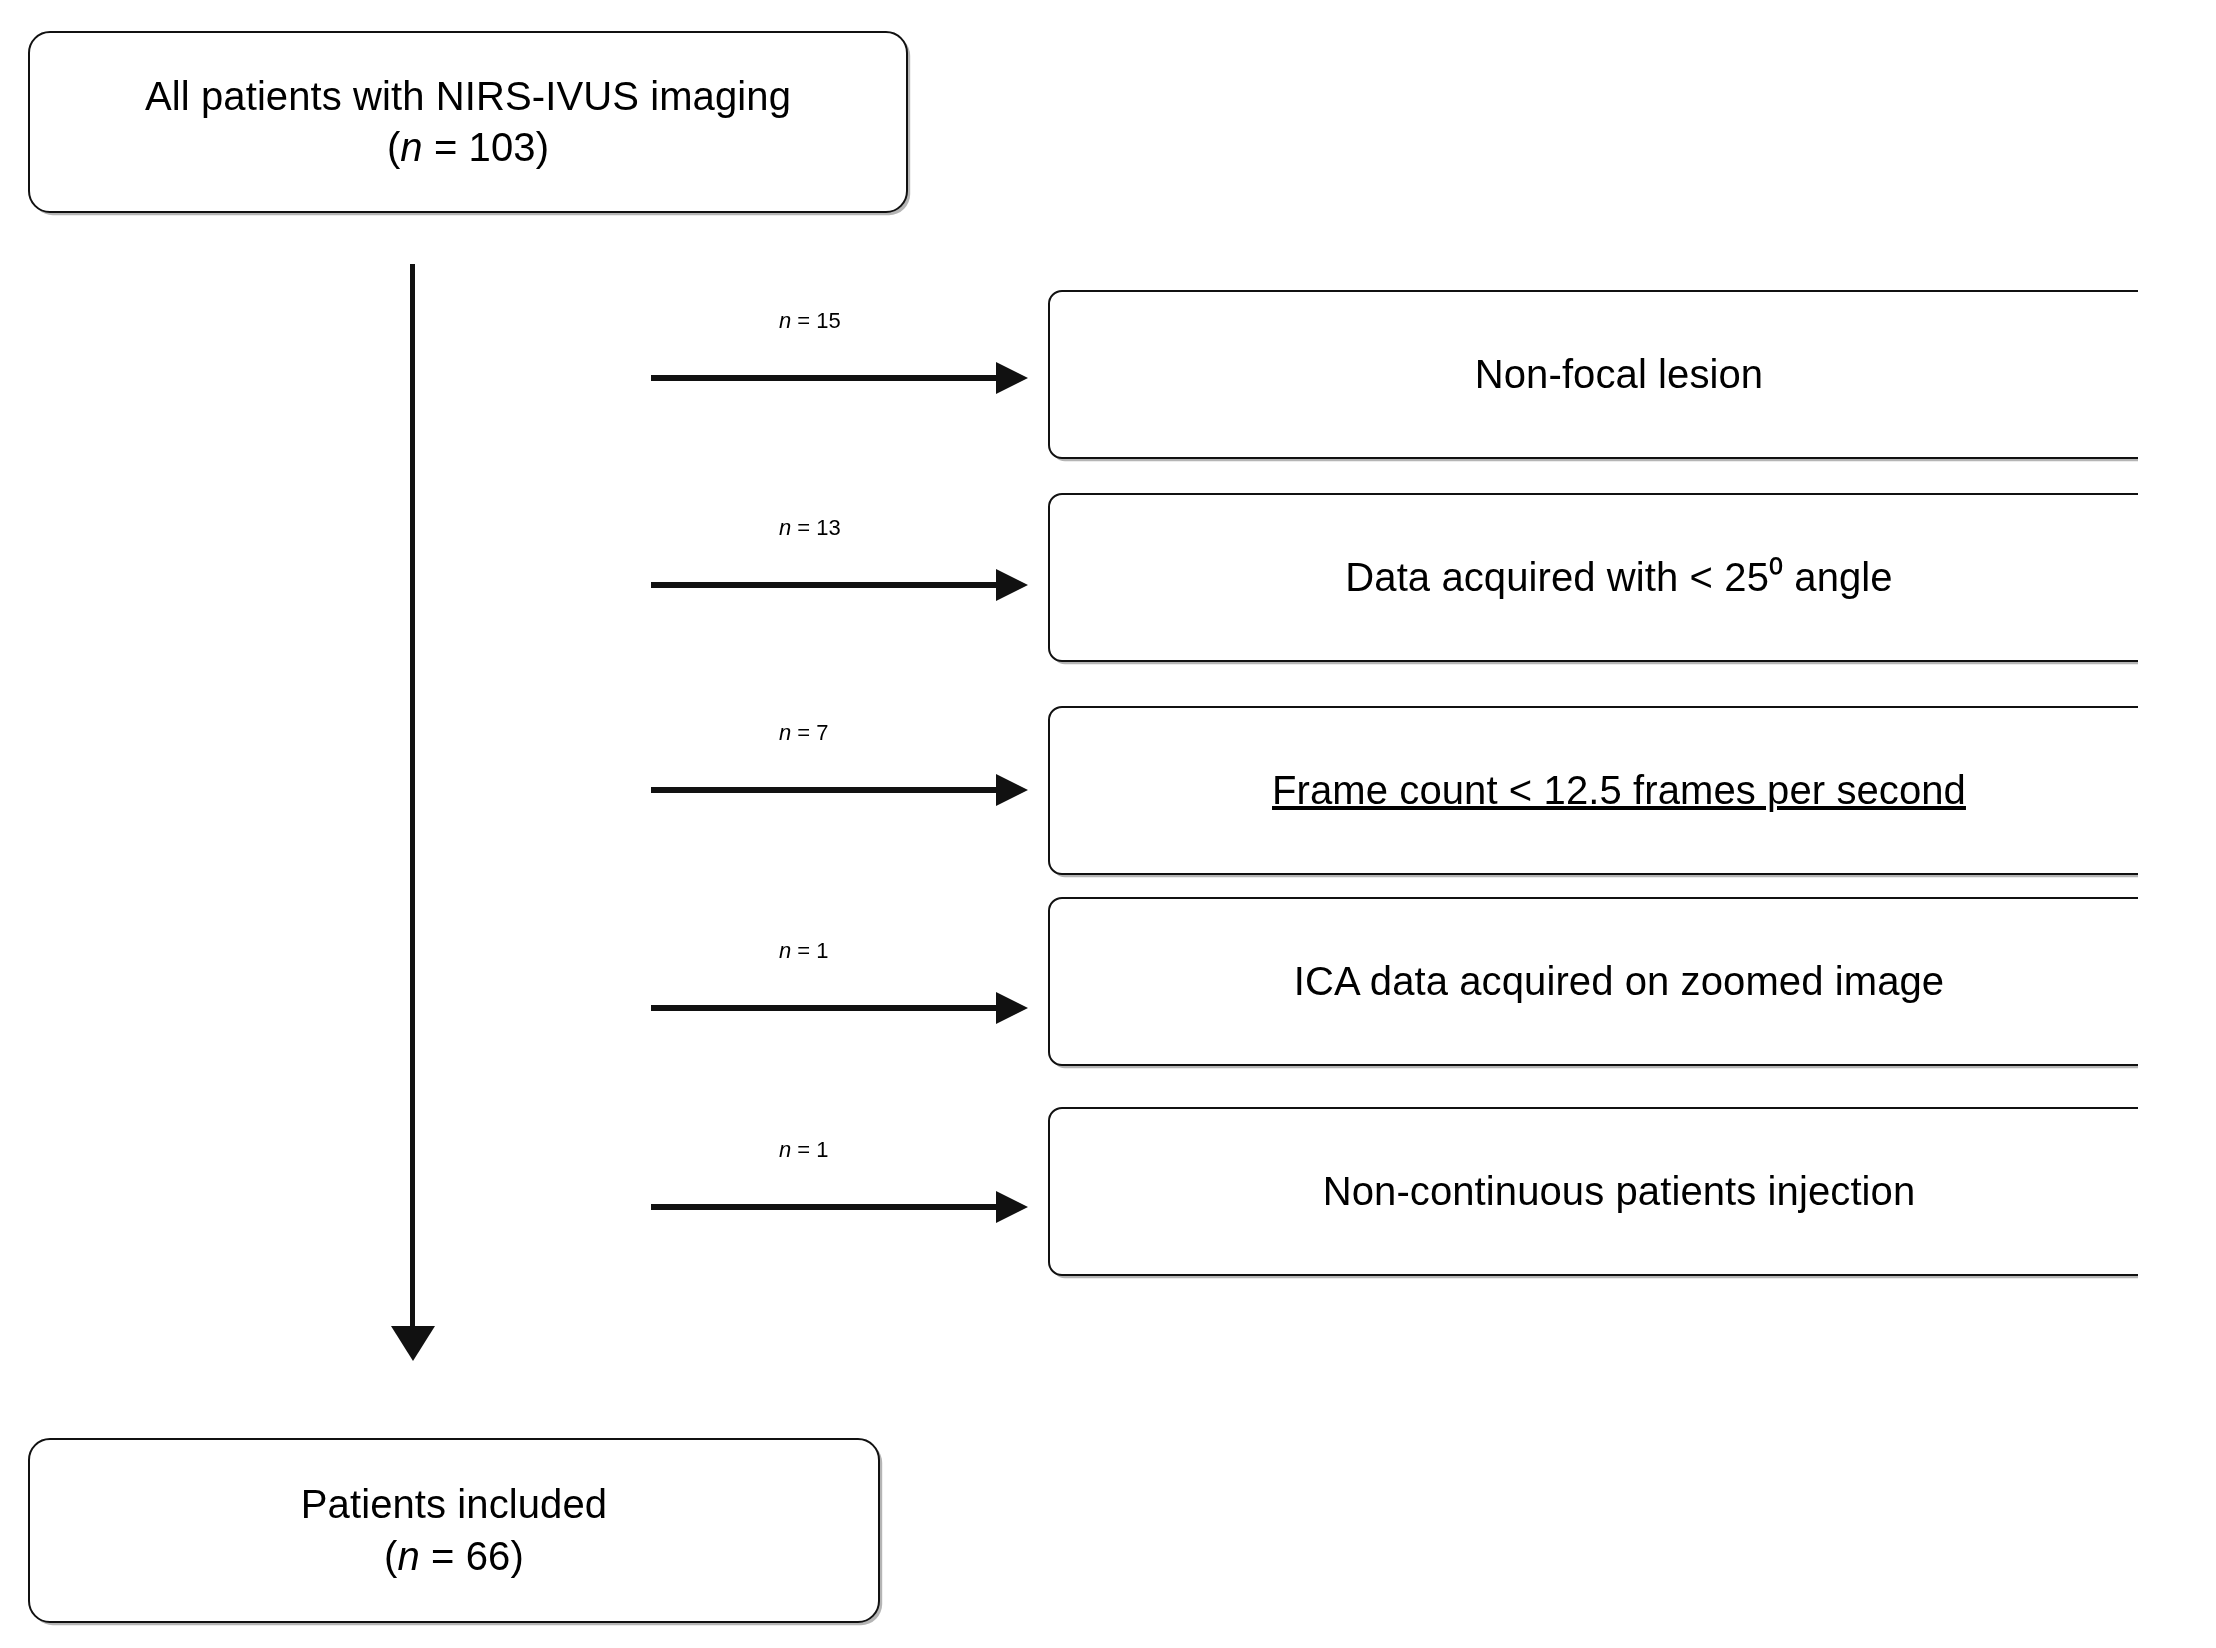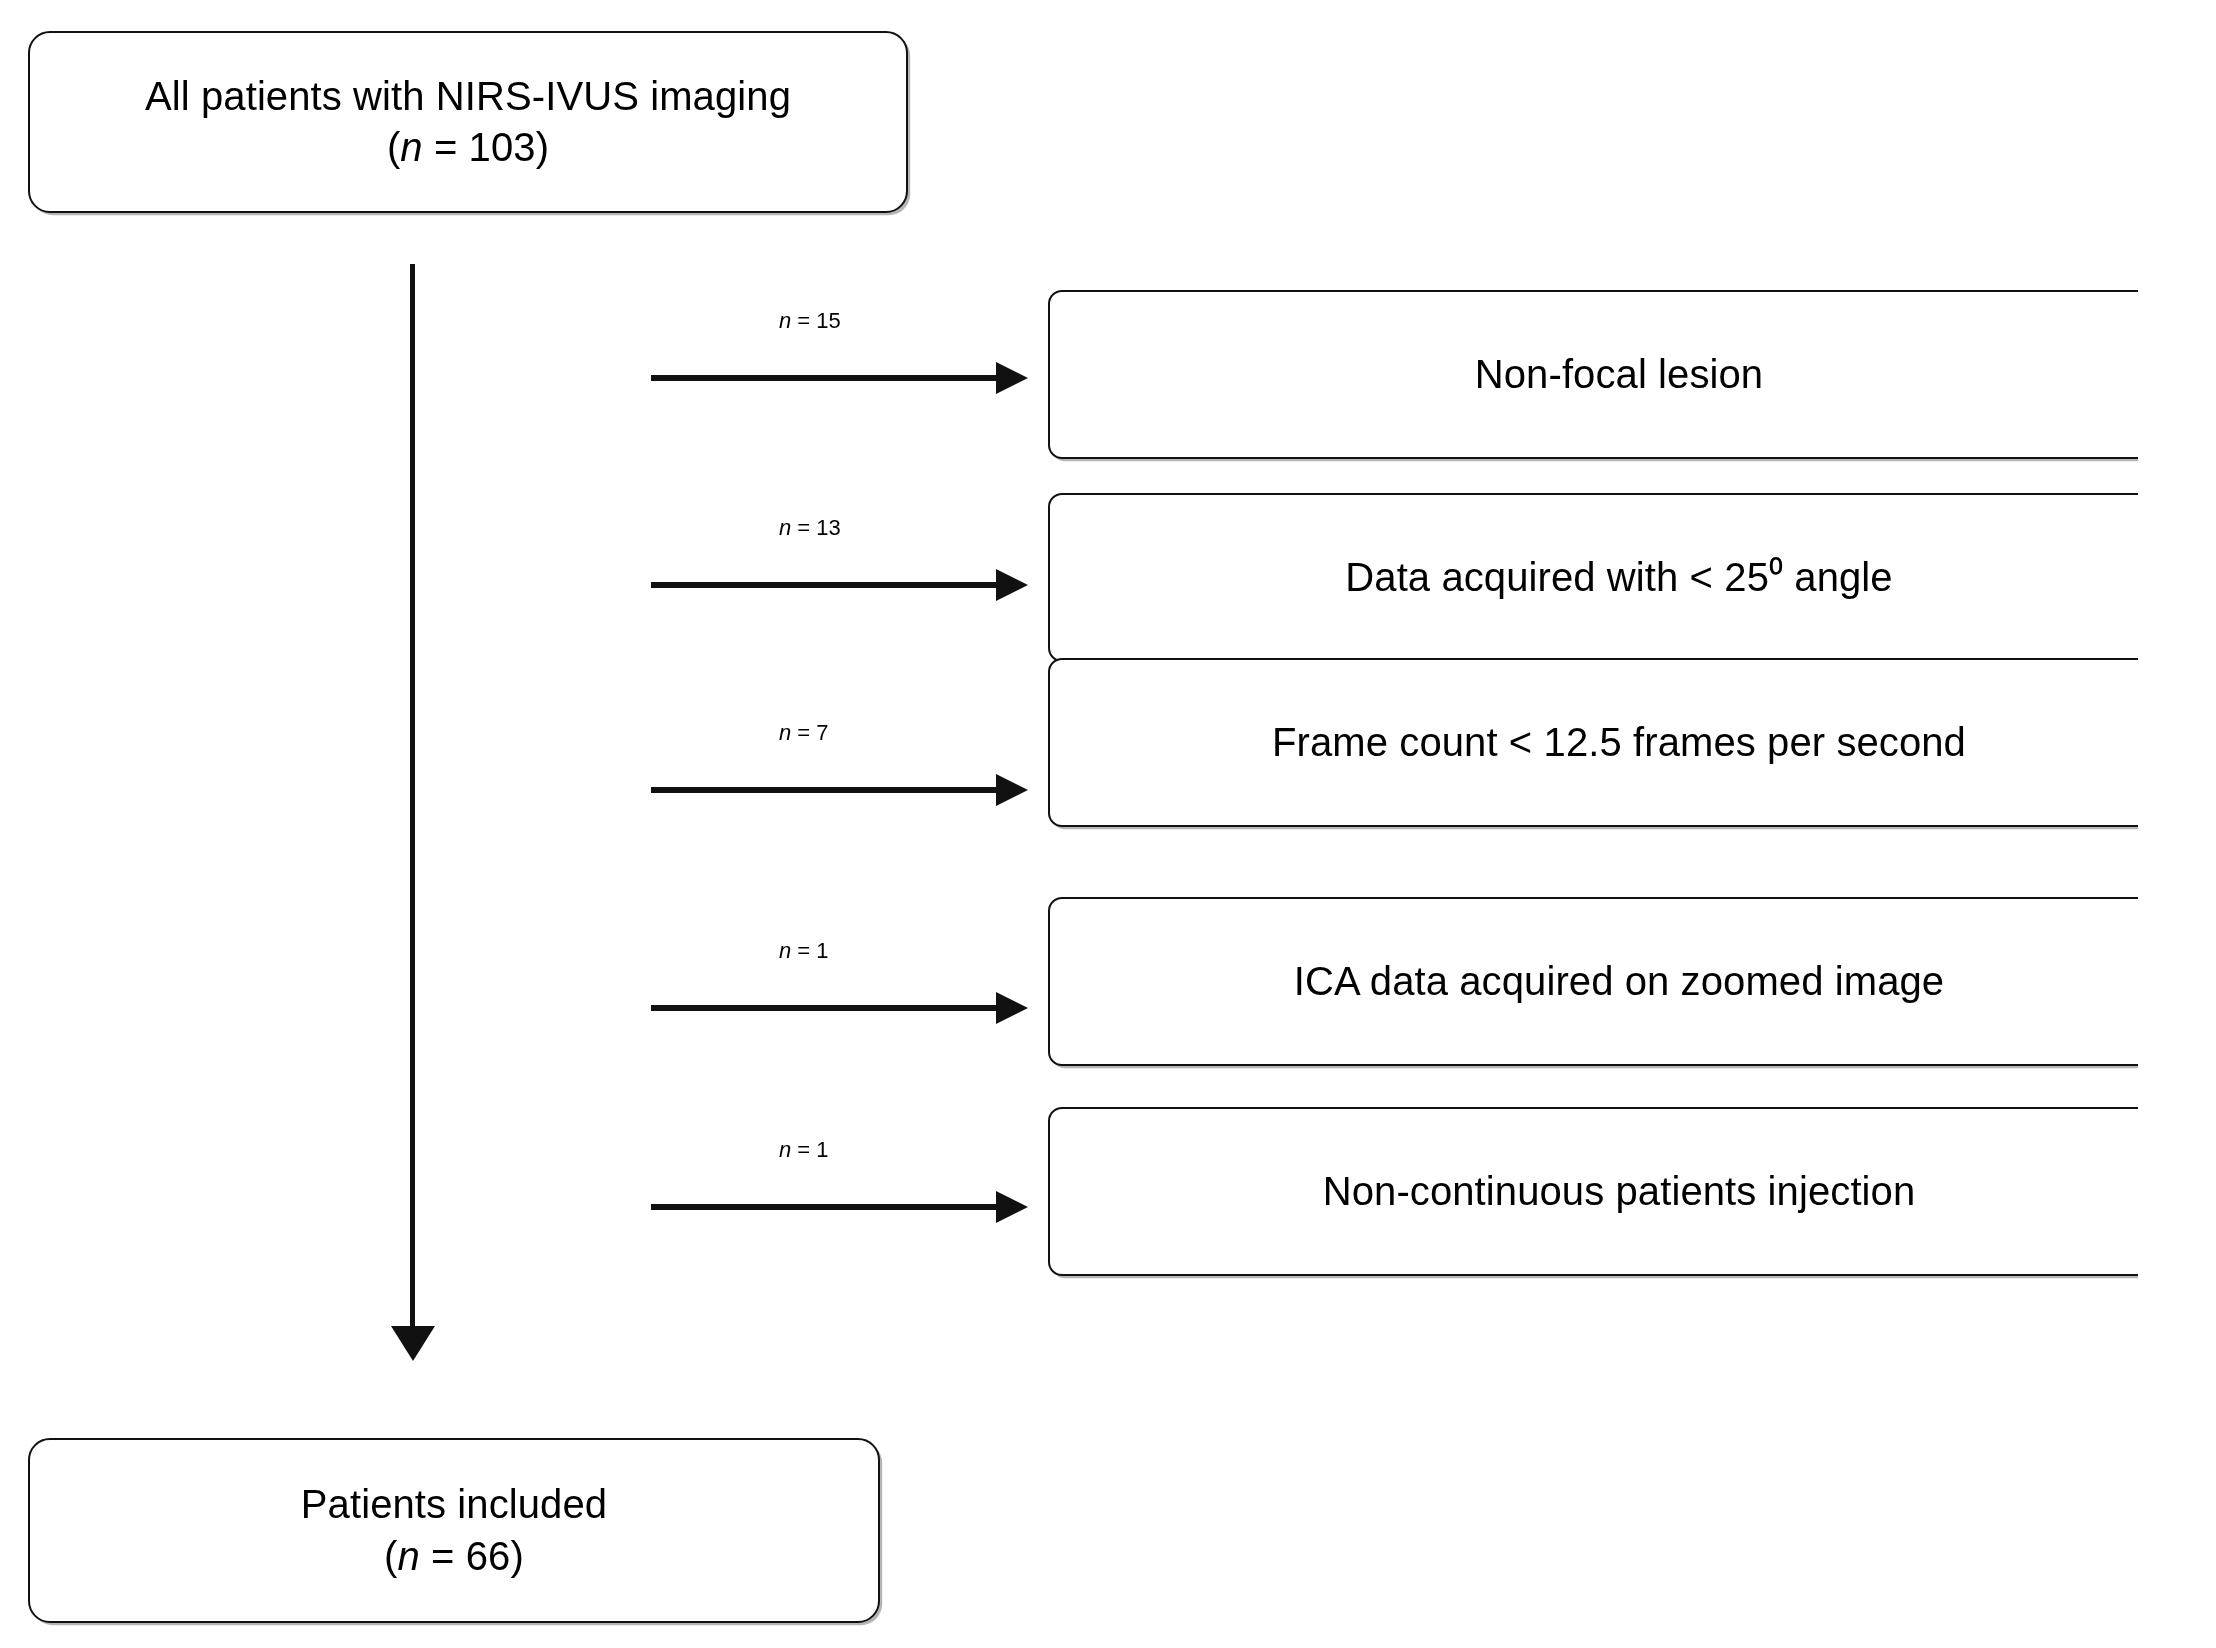--- a/index.html
+++ b/index.html
@@ -62,21 +62,21 @@
   
   .excl {
     left: 1048px;
     width: 1142px;
     height: 169px;
     border-radius: 14px;
   }
   .excl .node-text { font-size: 40px; }
   #excl-0 { top: 290px; }
   #excl-1 { top: 493px; }
-  #excl-2 { top: 658px; }
+  #excl-2 { top: 706px; text-decoration: underline; }
   #excl-3 { top: 897px; }
   #excl-4 { top: 1107px; }
 
   
   #spine {
     position: absolute;
     left: 410px;
     top: 264px;
     width: 5.1px;
     height: 1067px;

